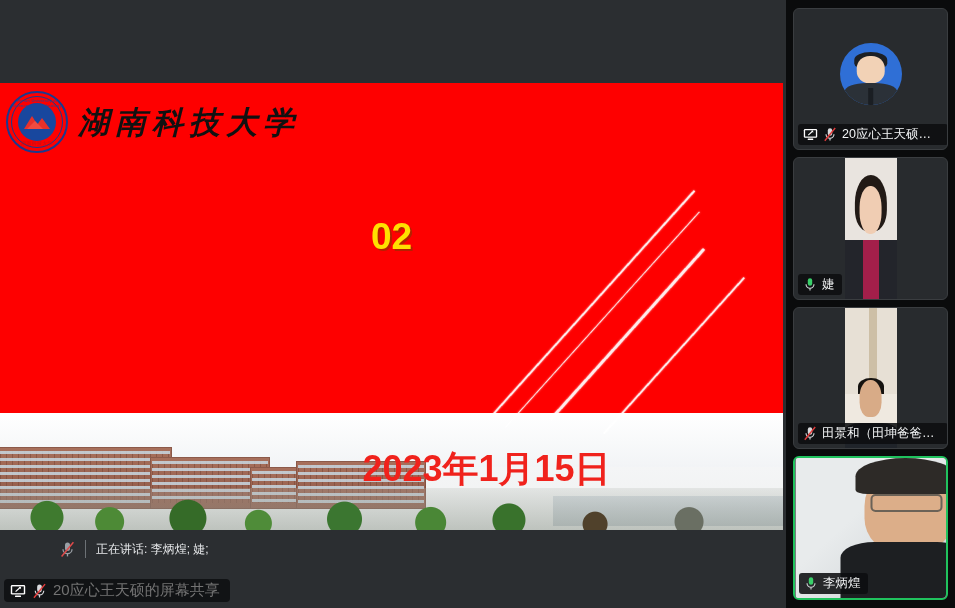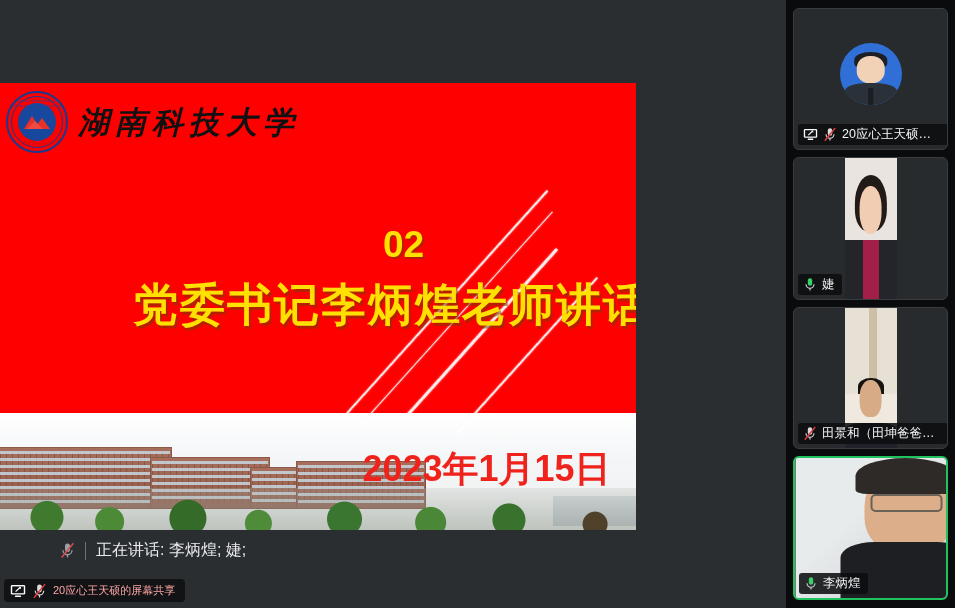--- a/index.html
+++ b/index.html
@@ -11,21 +11,21 @@
   }
   #app { position: relative; width: 955px; height: 608px; background: #2b2e31; }
 
   
   #share-region {
     position: absolute; left: 0; top: 0; width: 786px; height: 608px;
     background: #2b2e31;
   }
 
   .slide {
-    position: absolute; left: 0; top: 83px; width: 636px; height: 447px;
+    position: absolute; left: 0; top: 83px; width: 783px; height: 447px;
     background: #fe0000; overflow: hidden;
   }
   .slide-red {
     position: absolute; left: 0; top: 0; width: 100%; height: 340px;
     background: #fe0000;
   }
   .slide-fade {
     position: absolute; left: 0; top: 330px; width: 100%; height: 30px;
     background: linear-gradient(to bottom, #fe0000 0%, #ff9a9a 55%, #ffffff 100%);
   }
@@ -71,24 +71,23 @@
     color: #111; letter-spacing: 6px; line-height: 1;
   }
   .en-name {
     font-family: "Liberation Serif", "DejaVu Serif", serif;
     font-size: 10.5px; font-weight: bold; color: #141414;
     letter-spacing: .6px; margin-top: 4px; padding-left: 2px;
   }
 
   
   .slide-num {
-    position: absolute; left: 12px; top: 133px; width: 783px; text-align: center;
+    position: absolute; left: 0; top: 133px; width: 783px; text-align: center;
     font-size: 37px; font-weight: bold; color: #ffe000;
     text-shadow: 2px 2px 0 rgba(120,60,0,.55);
-    margin-top: 8px;
   }
   .slide-title {
     position: absolute; left: 0; top: 192px; width: 783px; text-align: center;
     font-size: 45px; font-weight: bold; color: #ffe000;
     letter-spacing: 2px; text-shadow: 2px 3px 0 rgba(120,60,0,.55);
   }
 
   
   .photo-band {
     position: absolute; left: 0; top: 330px; width: 783px; height: 117px; overflow: hidden;
@@ -133,28 +132,28 @@
 
   
   .status-bar {
     position: absolute; left: 0; bottom: 0; width: 786px; height: 78px;
     background: #2b2e31;
   }
   .status-row {
     position: absolute; left: 60px; top: 10px; display: flex; align-items: center; gap: 10px;
   }
   .divider { width: 1px; height: 18px; background: #6d7276; }
-  .status-text { color: #e8eaec; font-size: 16px; white-space: nowrap; }
+  .status-text { color: #e8eaec; font-size: 12px; white-space: nowrap; }
 
   .share-chip {
     position: absolute; left: 4px; bottom: 6px; height: 23px;
     display: flex; align-items: center; gap: 6px;
     background: #111315; border-radius: 4px; padding: 0 10px 0 6px;
   }
-  .share-chip .label { color: #fca5a5; font-size: 11px; white-space: nowrap; }
+  .share-chip .label { color: #737373; font-size: 15px; white-space: nowrap; }
 
   
   #filmstrip {
     position: absolute; right: 0; top: 0; width: 169px; height: 608px;
     background: #0a0b0c; padding: 8px 7px; display: flex; flex-direction: column; gap: 7px;
   }
   .tile {
     position: relative; flex: 1 1 0; border-radius: 6px; overflow: hidden;
     background: #282b2e; border: 1px solid #3a3d40;
   }
@@ -329,21 +328,20 @@
             </svg>
           </div>
           <div class="seal-text-bot">湖南科技大学</div>
         </div>
         <div>
           <div class="cn-name">湖南科技大学</div>
         </div>
       </div>
 
       <div class="slide-num">02</div>
-      <div class="slide-title">党委书记李炳煌老师讲话</div>
       <div class="slide-date">2023年1月15日</div>
     </div>
 
     <div class="status-bar">
       <div class="status-row">
         <span class="ic">
           <svg width="15" height="17" viewBox="0 0 15 17">
             <rect x="5" y="1.5" width="5" height="8.5" rx="2.5" fill="#9aa0a6"></rect>
             <path d="M3 8.2a4.5 4.5 0 0 0 9 0" fill="none" stroke="#9aa0a6" stroke-width="1.3"></path>
             <line x1="7.5" y1="12.7" x2="7.5" y2="15.4" stroke="#9aa0a6" stroke-width="1.3"></line>

